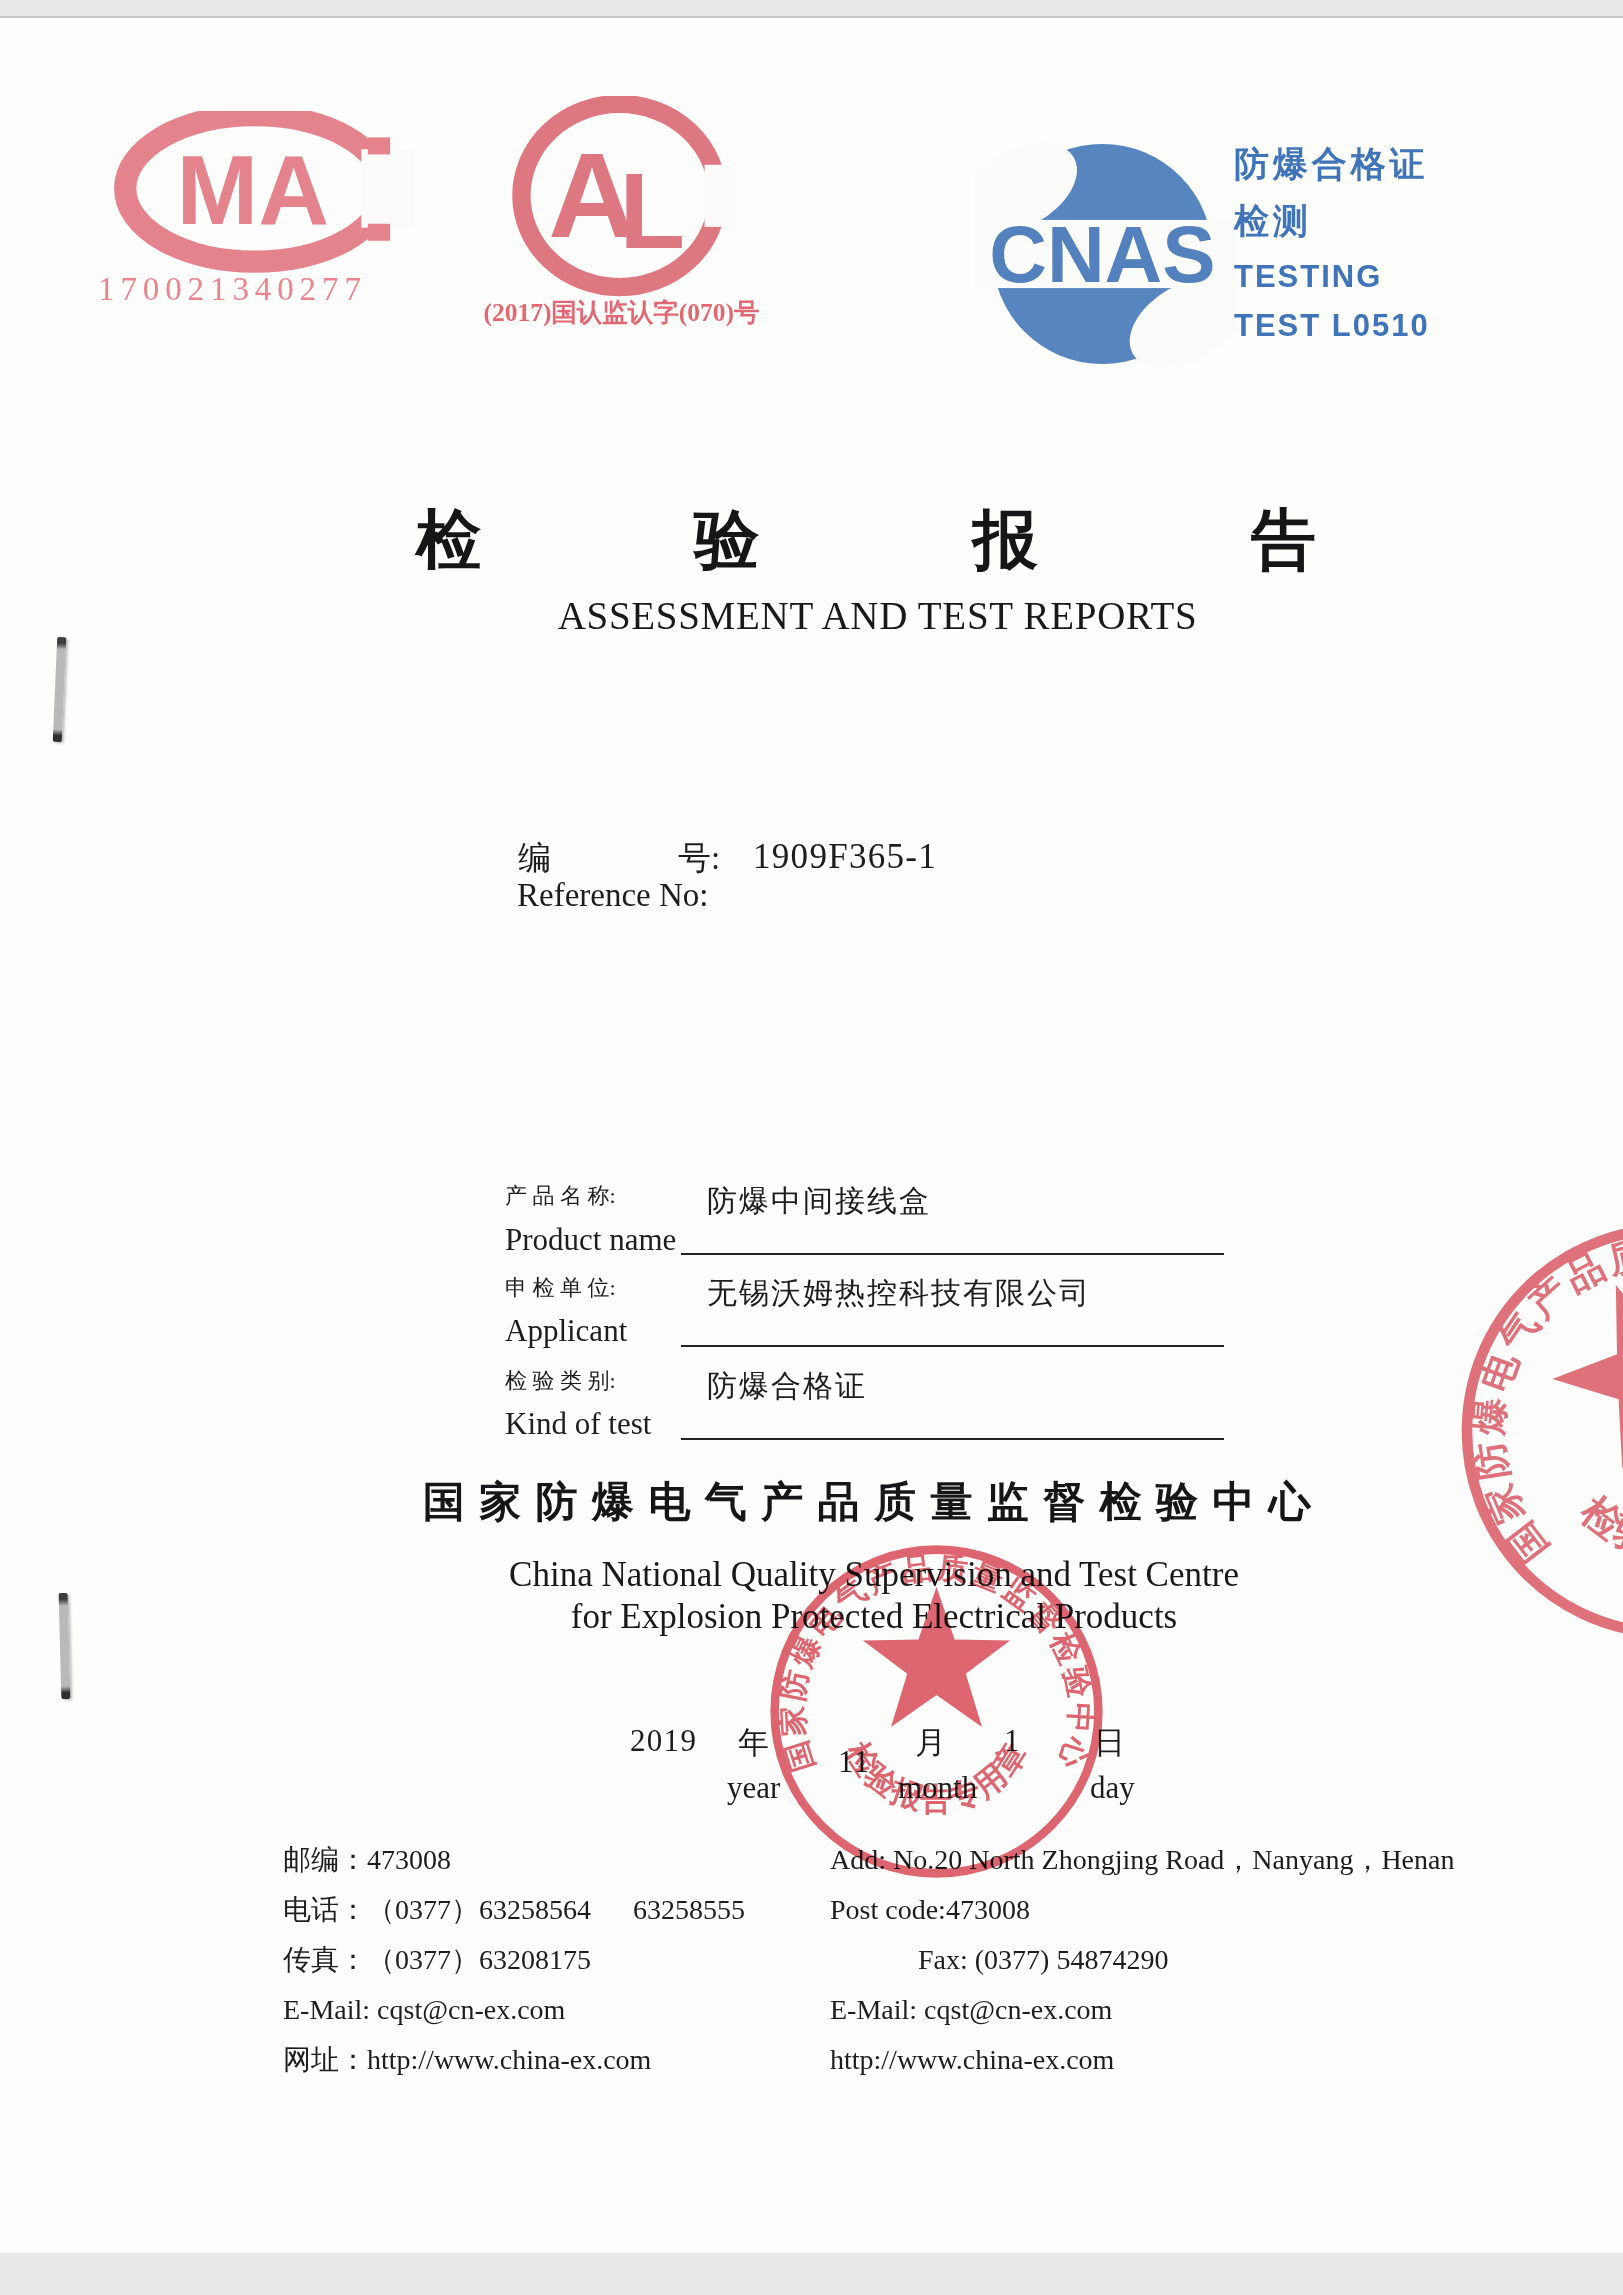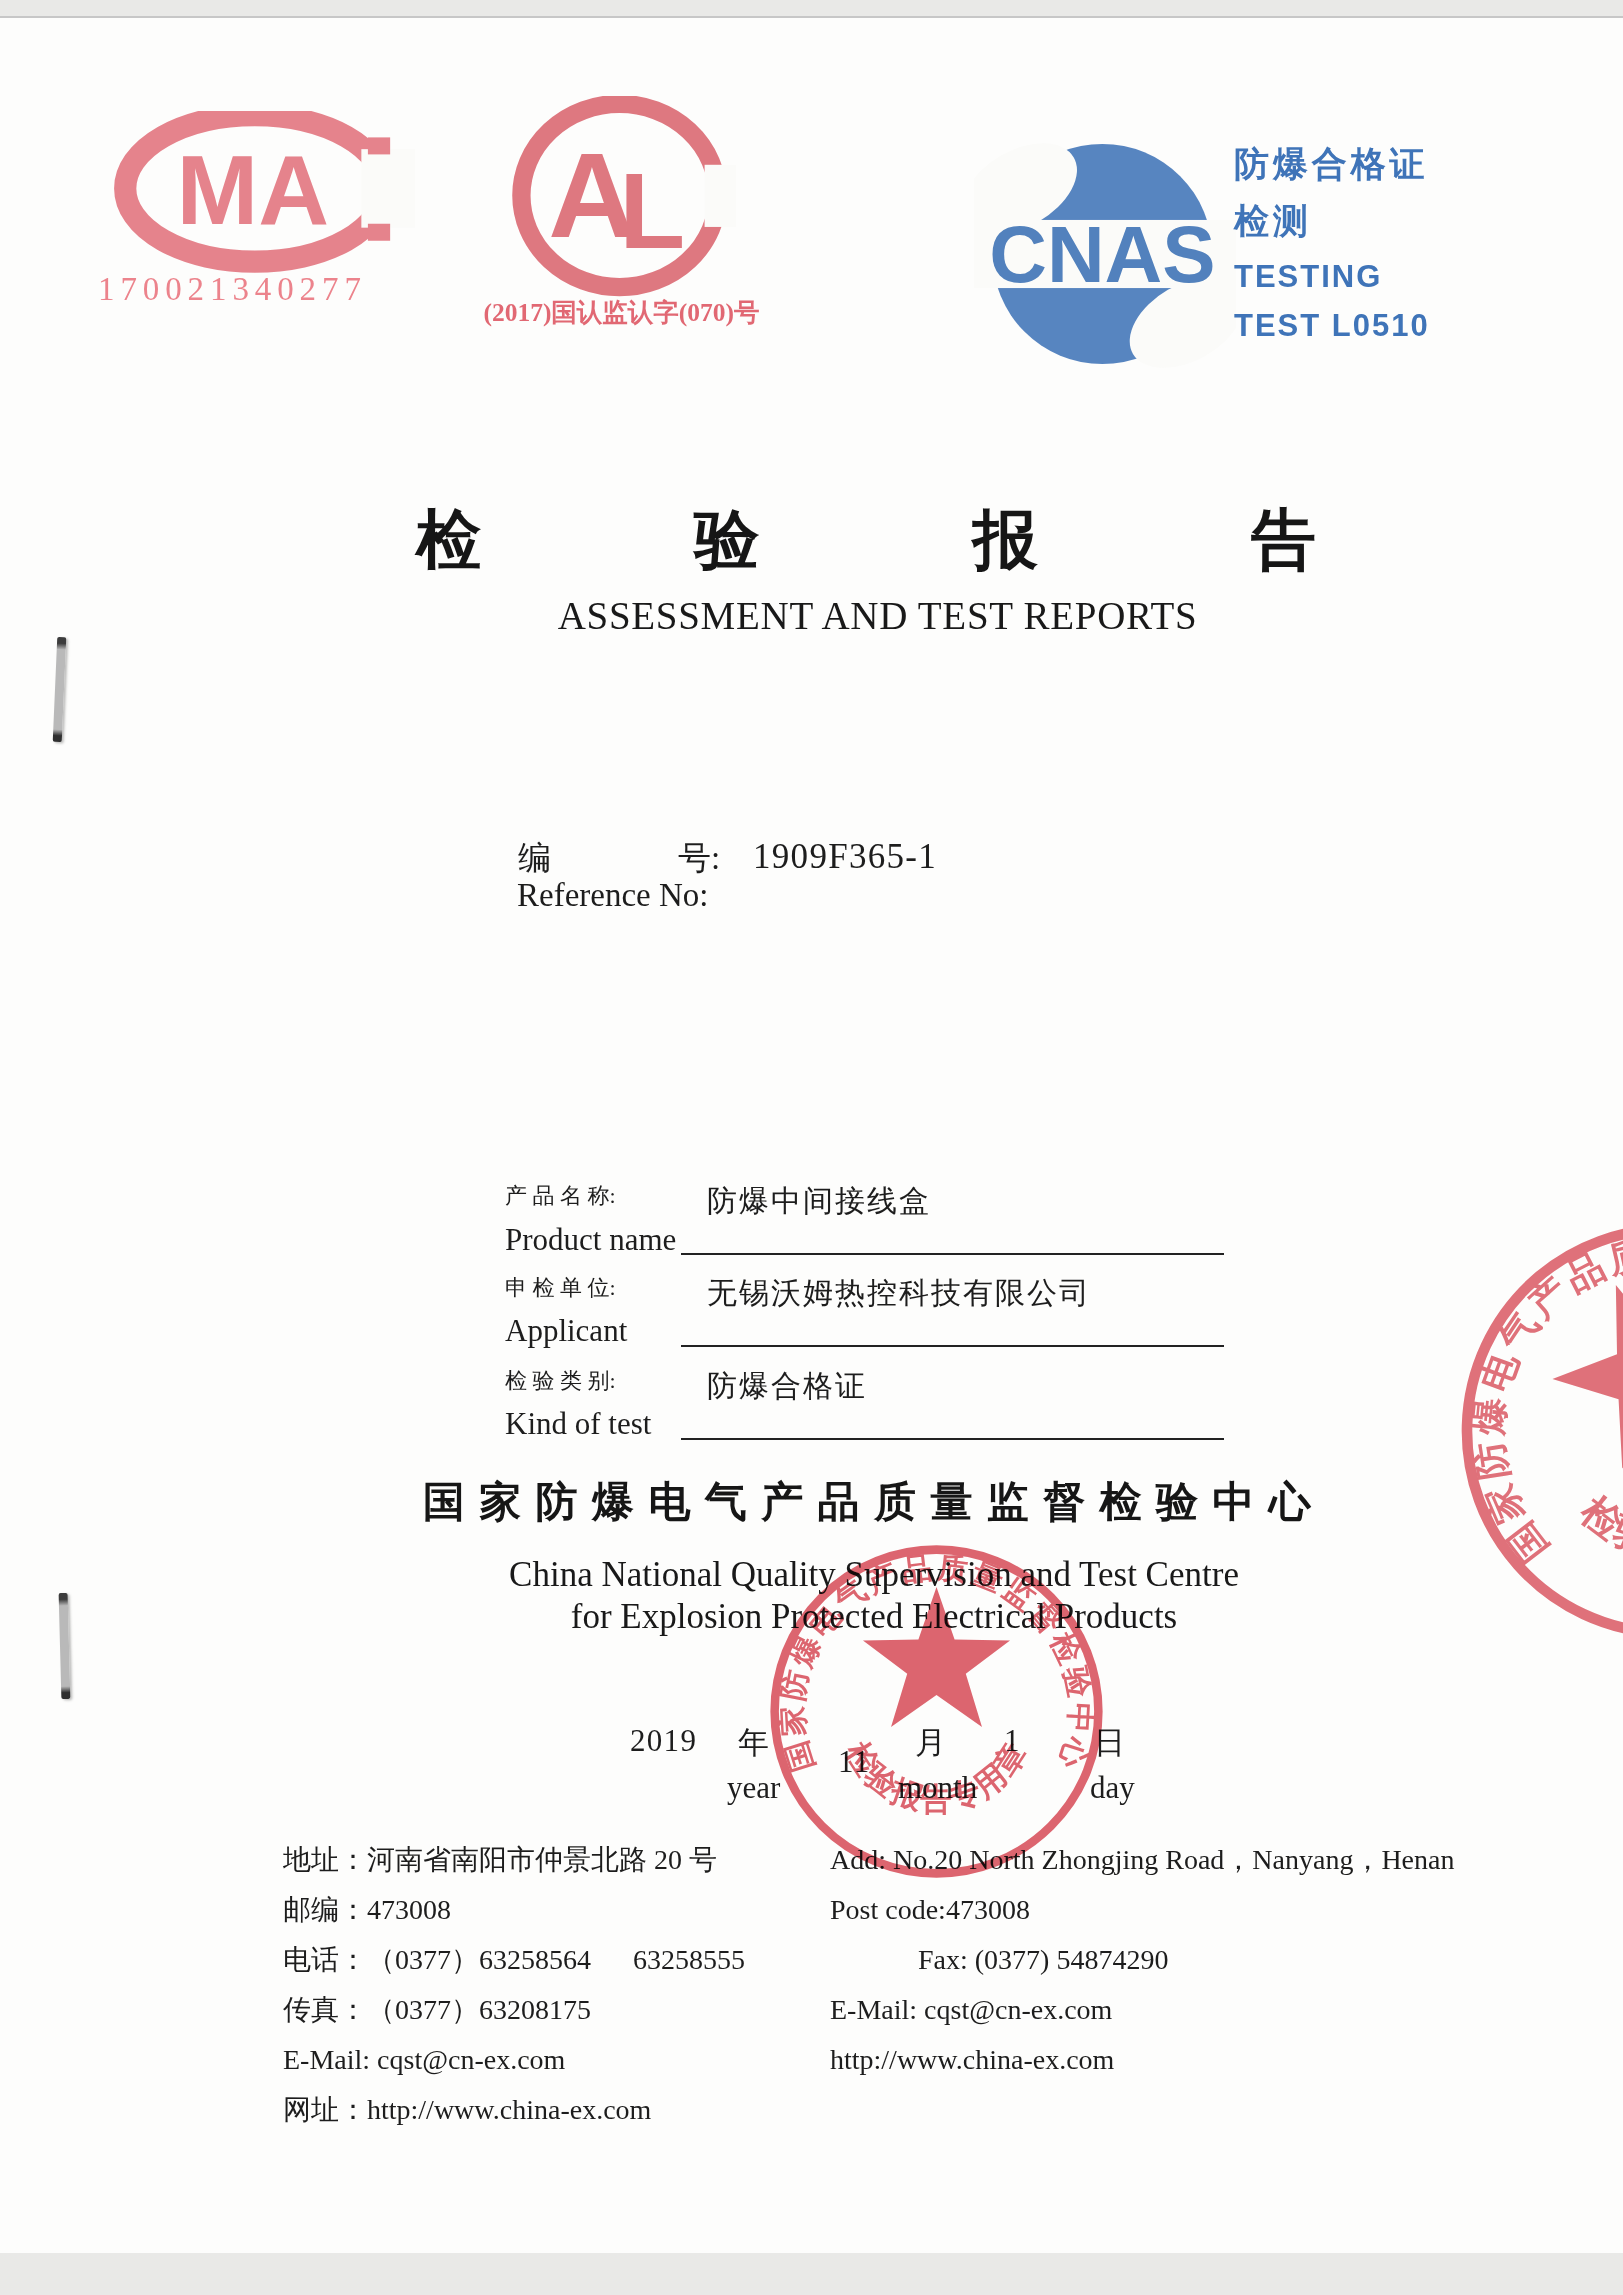--- a/index.html
+++ b/index.html
@@ -151,21 +151,20 @@
     <span class="d-num" style="left:838px;top:1728px;">11</span>
     <span style="left:915px;top:1706px;">月</span>
     <span class="d-num" style="left:1004px;top:1707px;">1</span>
     <span style="left:1094px;top:1706px;">日</span>
     <span style="left:727px;top:1754px;">year</span>
     <span style="left:898px;top:1754px;">month</span>
     <span style="left:1090px;top:1754px;">day</span>
   </div>
 
   <div class="abs contact contact-cn">
-    <div class="line">地址：河南省南阳市仲景北路 20 号</div>
     <div class="line">邮编：473008</div>
     <div class="line">电话：（0377）63258564      63258555</div>
     <div class="line">传真：（0377）63208175</div>
     <div class="line">E-Mail: cqst@cn-ex.com</div>
     <div class="line">网址：http://www.china-ex.com</div>
   </div>
   <div class="abs contact contact-en">
     <div class="line">Add: No.20 North Zhongjing Road，Nanyang，Henan</div>
     <div class="line">Post code:473008</div>
     <div class="line indent">Fax: (0377) 54874290</div>

